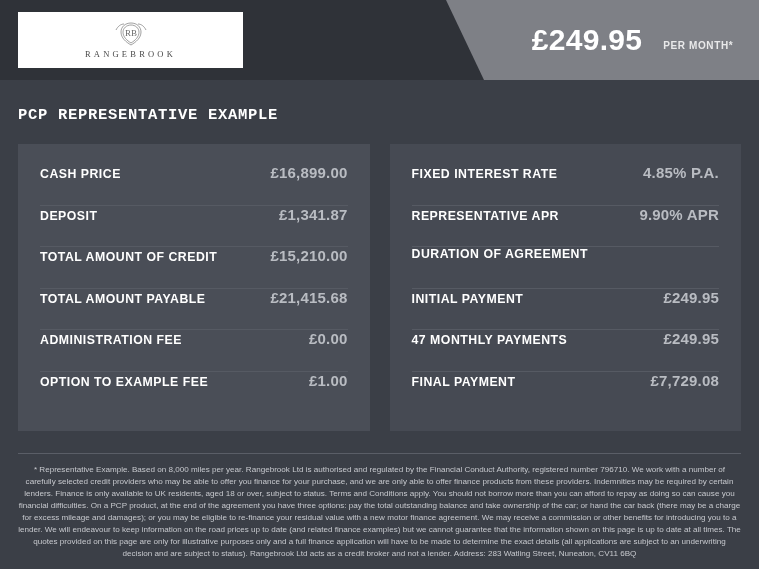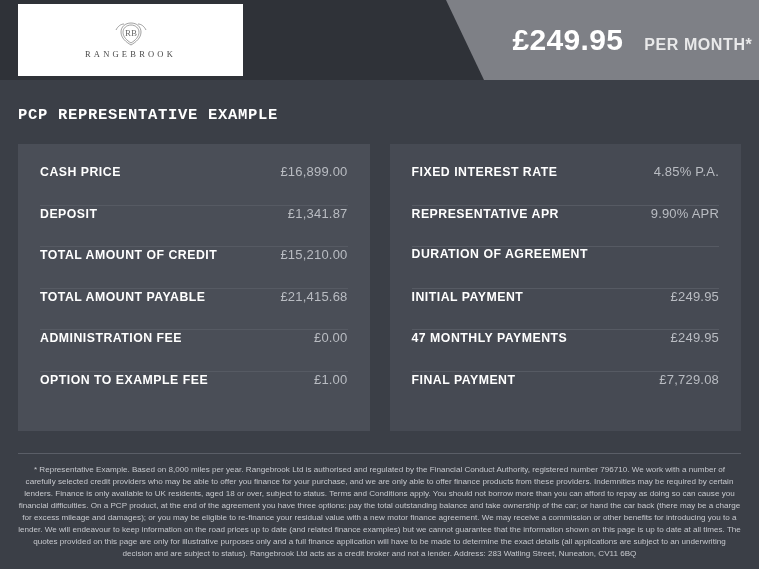--- a/index.html
+++ b/index.html
@@ -21,21 +21,21 @@
   .header {
     position: relative;
     height: 80px;
     background: #2f3238;
     display: flex;
     align-items: center;
   }
   .logo-box {
     margin-left: 18px;
     width: 225px;
-    height: 72px;
+    height: 56px;
     background: #ffffff;
     display: flex;
     flex-direction: column;
     align-items: center;
     justify-content: center;
     position: relative;
     z-index: 3;
   }
   .logo-crest {
     width: 46px;
@@ -76,21 +76,21 @@
     border-top: 80px solid #7e8086;
     border-left: 38px solid transparent;
   }
   .price-amount {
     font-size: 30px;
     font-weight: bold;
     color: #ffffff;
     letter-spacing: 0.3px;
   }
   .price-period {
-    font-size: 16px;
+    font-size: 10px;
     font-weight: bold;
     color: #e9e9ea;
     letter-spacing: 0.6px;
     margin-left: 21px;
     position: relative;
     top: 5px;
   }
 
   
   .title {
@@ -124,23 +124,23 @@
     border-bottom: 1px solid #565a63;
   }
   .row:last-child { border-bottom: none; }
   .row-label {
     font-size: 12.3px;
     font-weight: bold;
     color: #ffffff;
     letter-spacing: 0.5px;
   }
   .row-value {
-    font-size: 13px;
+    font-size: 15px;
     color: #b9bcc2;
-    font-weight: normal;
+    font-weight: bold;
     letter-spacing: 0.2px;
   }
 
   
   .divider {
     margin: 22px 18px 0 18px;
     height: 1px;
     background: #5a5e67;
   }
   .disclaimer {

